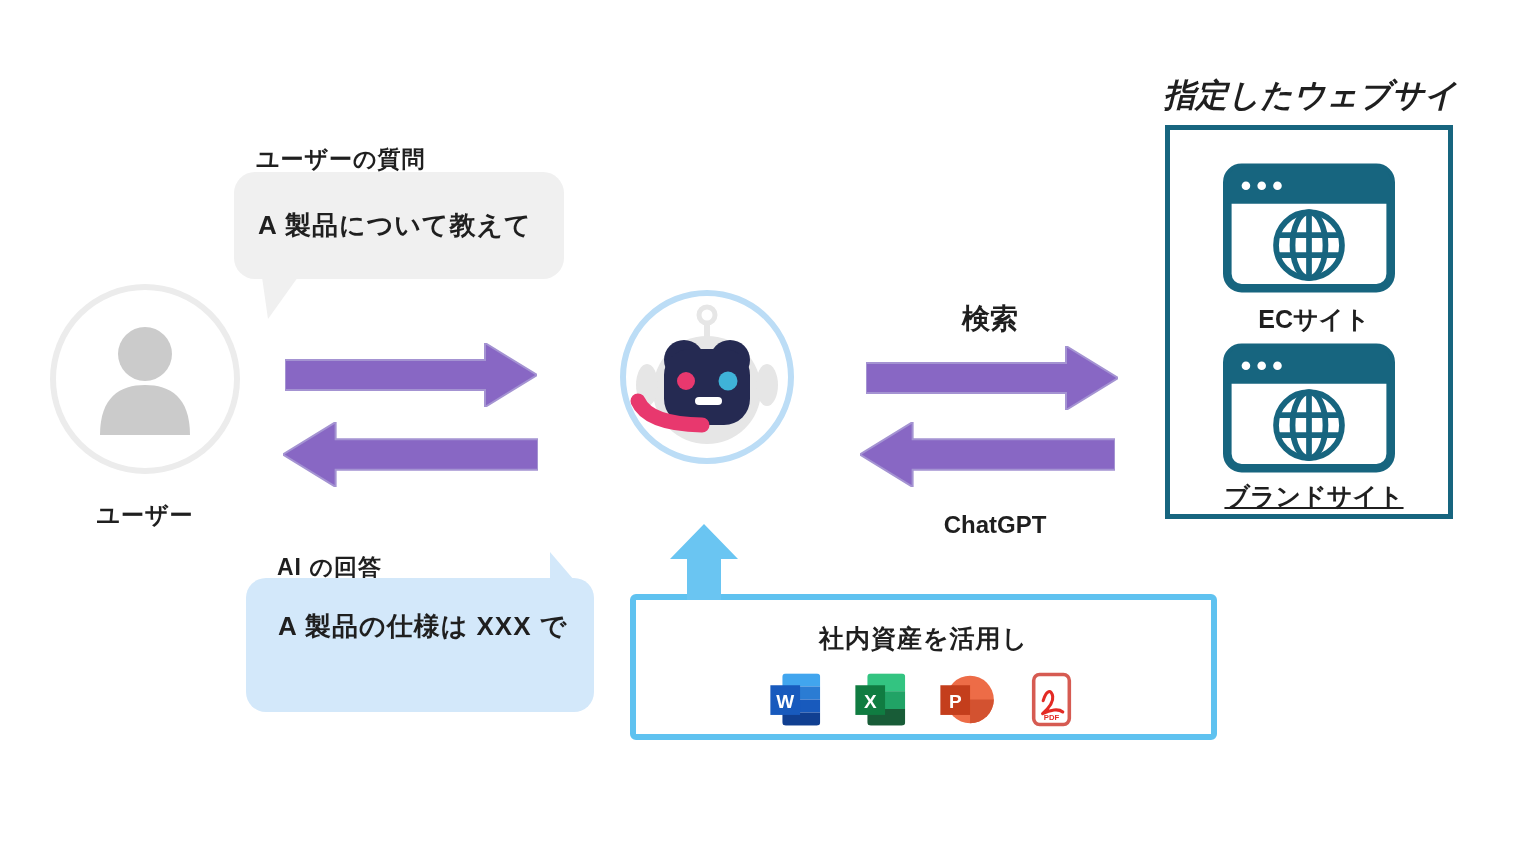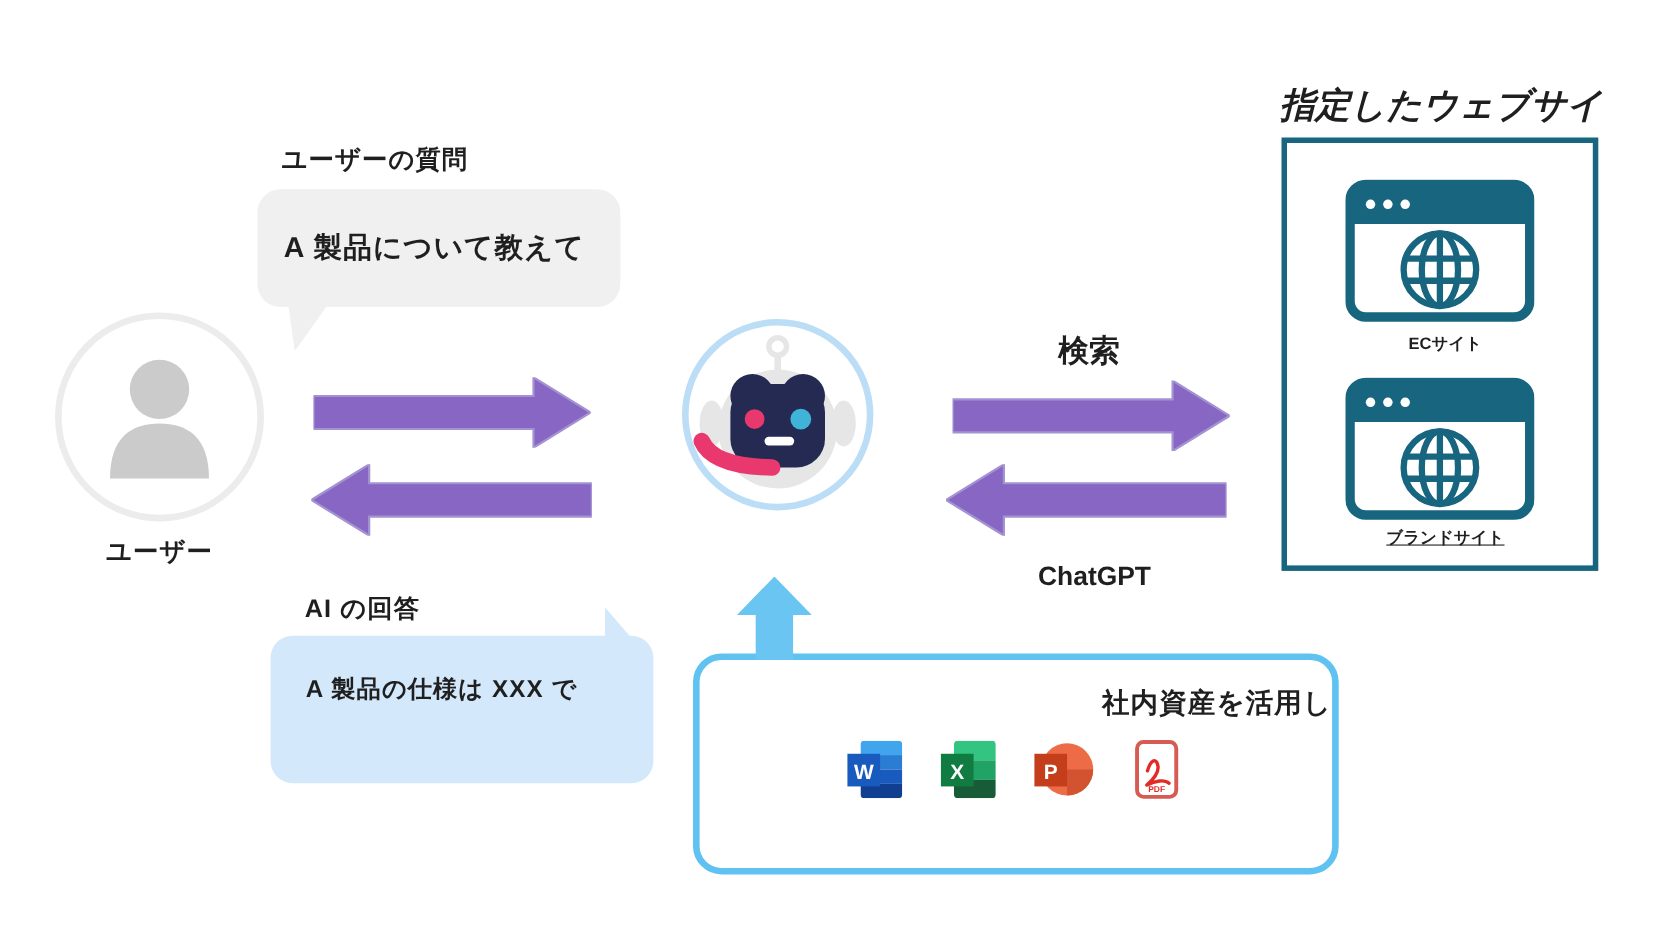--- a/index.html
+++ b/index.html
@@ -1,40 +1,40 @@
 <!DOCTYPE html>
 <html><head>
 <meta charset="utf-8">
 <style>
   html,body{margin:0;padding:0;background:#ffffff;}
   body{font-family:"Liberation Sans","DejaVu Sans",sans-serif;}
   .canvas{position:relative;width:1527px;height:861px;background:#ffffff;overflow:hidden;}
   .abs{position:absolute;}
   .jp{font-weight:bold;color:#1f1f1f;}
-  .caption{font-size:23px;letter-spacing:1px;}
+  .caption{font-size:23px;letter-spacing:1px;margin-top:14px;}
   .centered{text-align:center;}
 
   
   .bubble{border-radius:20px;}
   .q-bubble{left:234px;top:172px;width:330px;height:107px;background:#F0F0F0;border-radius:21px;}
   .q-bubble .tail{position:absolute;left:28px;bottom:-40px;width:0;height:0;
     border-top:42px solid #F0F0F0;border-right:30px solid transparent;border-left:6px solid transparent;}
   .q-text{position:absolute;left:24px;top:36px;font-size:26px;letter-spacing:1px;}
   .a-bubble{left:246px;top:578px;width:348px;height:134px;background:#D3E8FA;}
   .a-bubble .tail{position:absolute;right:20px;top:-26px;width:0;height:0;
     border-bottom:28px solid #D3E8FA;border-right:24px solid transparent;}
-  .a-text{position:absolute;left:32px;top:30px;font-size:22px;line-height:37px;letter-spacing:1px;}
+  .a-text{position:absolute;left:32px;top:30px;font-size:26px;line-height:37px;letter-spacing:1px;}
 
   
   .site-box{left:1165px;top:125px;width:288px;height:394px;border:5px solid #17657F;background:#ffffff;box-sizing:border-box;}
-  .site-label{font-size:15px;width:288px;}
+  .site-label{font-size:25px;width:288px;}
 
   
-  .assets-box{left:630px;top:594px;width:587px;height:201px;border:6px solid #5FC2F0;border-radius:26px;
-    background:#ffffff;box-sizing:border-box;text-align:right;}
+  .assets-box{left:630px;top:594px;width:587px;height:146px;border:6px solid #5FC2F0;border-radius:6px;
+    background:#ffffff;box-sizing:border-box;}
   .assets-text1{margin-top:22px;font-size:25px;letter-spacing:1px;}
   .assets-text2{margin-top:8px;font-size:25px;letter-spacing:1px;}
   .icon-row{margin-top:16px;display:flex;justify-content:center;gap:28px;align-items:center;}
   .icon-row svg{display:block;}
 </style>
 </head>
 <body>
 
 <div class="canvas">
 

